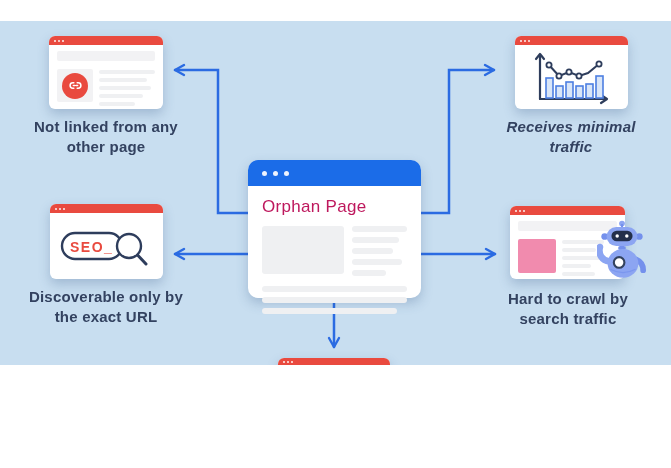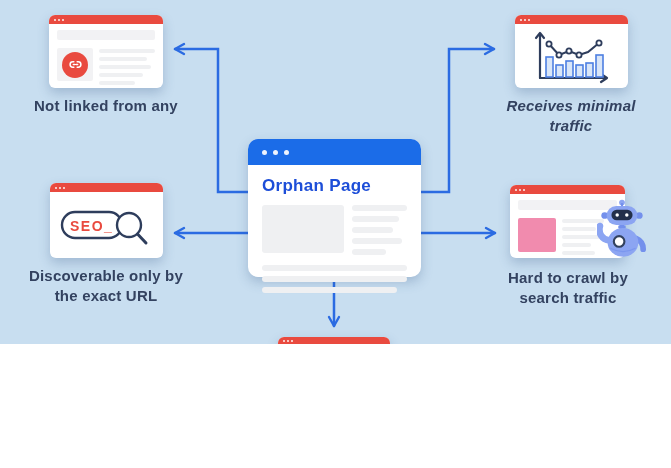--- a/index.html
+++ b/index.html
@@ -1,18 +1,18 @@
 <!DOCTYPE html>
 <html><head>
 <meta charset="utf-8">
 <style>
   html,body{margin:0;padding:0;}
   .canvas{
     position:relative;width:671px;height:344px;background:#C8DEF0;
-    font-family:"Liberation Sans",sans-serif;overflow:hidden;
+    font-family:"Liberation Sans",sans-serif;overflow:hidden;margin-top:21px;
   }
   .card{
     position:absolute;background:#ffffff;border-radius:6px;
     box-shadow:0 5px 12px rgba(54,86,132,.28);
   }
   .tbar{
     height:9px;background:#E94A3F;border-radius:6px 6px 0 0;
     display:flex;align-items:center;gap:2px;padding-left:5px;box-sizing:border-box;
   }
   .tbar .d{width:2px;height:2px;border-radius:50%;background:rgba(255,255,255,.92);}
@@ -25,21 +25,21 @@
   .redcircle{width:26px;height:26px;border-radius:50%;background:#E94A3F;
       display:flex;align-items:center;justify-content:center;}
   .lines{display:flex;flex-direction:column;gap:4px;flex:1;padding-top:1px;}
   .lines .ln{height:4px;background:#EFF0F2;border-radius:2px;}
   .lbl{
     position:absolute;text-align:center;font-weight:bold;font-size:15px;
     color:#334260;line-height:1.35;letter-spacing:.2px;
   }
   .lbl span{display:block;}
   
-  .center-title{font-size:17px;font-weight:bold;color:#1d4ed8;padding:11px 14px 9px;letter-spacing:.3px;}
+  .center-title{font-size:17px;font-weight:normal;color:#be185d;padding:11px 14px 9px;letter-spacing:.3px;}
   .c-row{display:flex;gap:8px;padding:0 14px;}
   .c-big{width:82px;height:48px;background:#EFF0F2;border-radius:3px;flex:none;}
   .c-lines{display:flex;flex-direction:column;gap:5px;flex:1;}
   .c-lines .ln{height:6px;background:#EFF0F2;border-radius:3px;}
   .c-full{margin:10px 14px 0;display:flex;flex-direction:column;gap:5px;}
   .c-full .ln{height:6px;background:#EFF0F2;border-radius:3px;}
   
   .xml-title{font-size:14px;font-weight:bold;color:#2E3B57;text-align:center;padding:3px 0 2px;}
   .xml-row{display:flex;gap:6px;margin:2px 8px 0;}
   .xml-rect{width:40px;height:33px;background:#F0F0F2;border-radius:2px;flex:none;}
@@ -91,20 +91,21 @@
         <div class="ln" style="width:100%"></div>
         <div class="ln" style="width:86%"></div>
         <div class="ln" style="width:93%"></div>
         <div class="ln" style="width:78%"></div>
         <div class="ln" style="width:64%"></div>
       </div>
     </div>
   </div>
   <div class="lbl" style="left:16px;top:96px;width:180px;">
     <span>Not linked from any</span>
+    <span>other page</span>
   </div>
 
   <div class="card" style="left:515px;top:15px;width:113px;height:73px;">
     <div class="tbar">
       <span class="d"></span>
       <span class="d"></span>
       <span class="d"></span>
     </div>
     <svg width="92" height="60" viewBox="0 0 88 60" style="display:block;margin:2px auto 0;">
       <g fill="none" stroke="#2E3D5C" stroke-width="2.2" stroke-linecap="round" stroke-linejoin="round">

